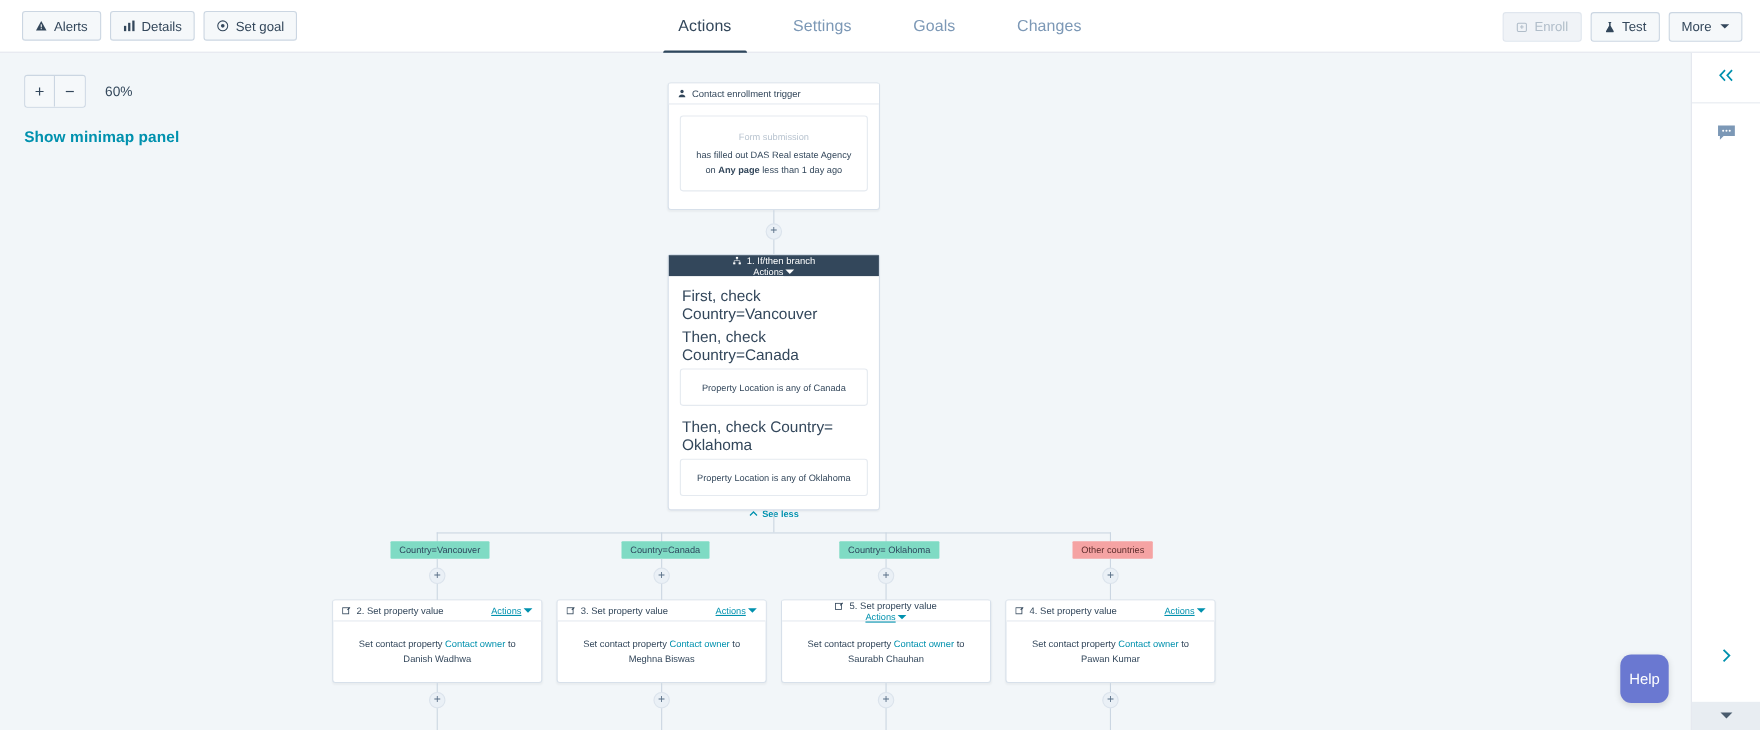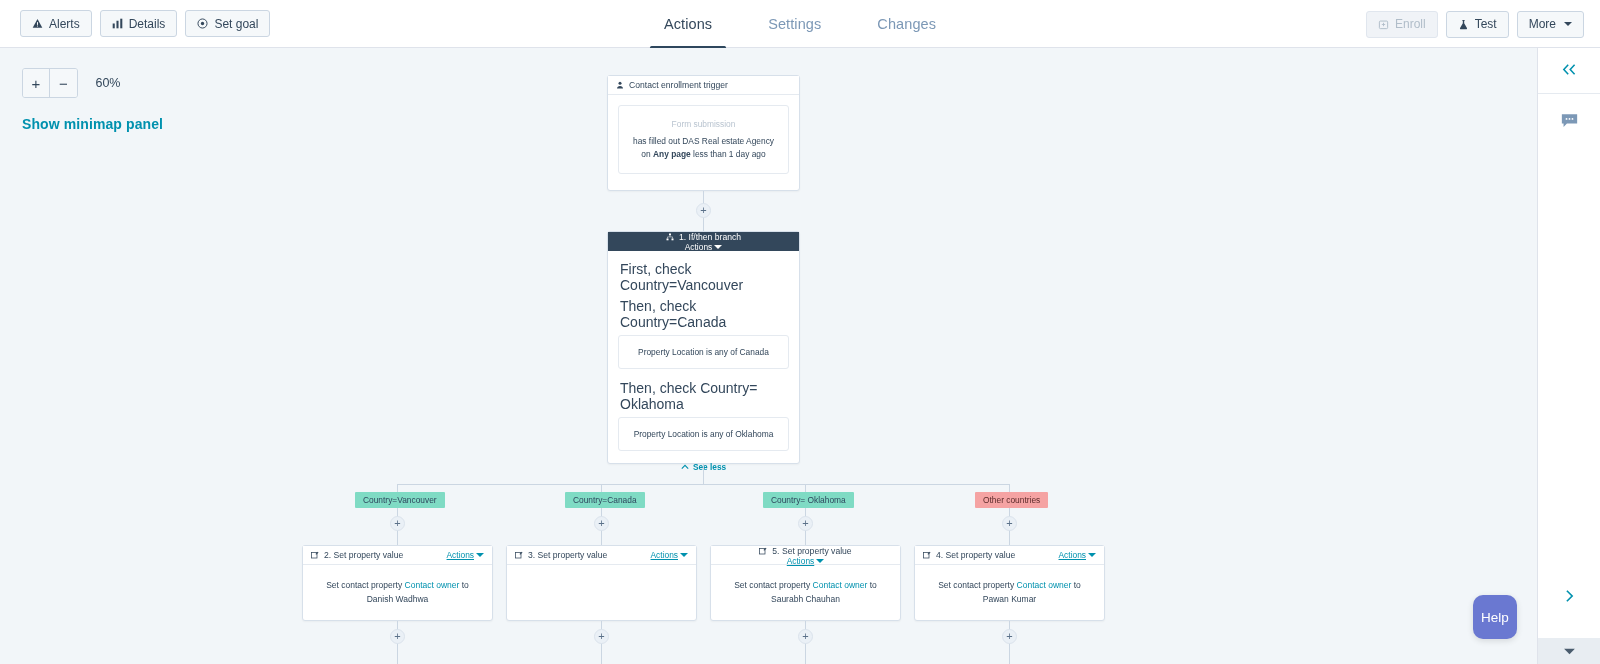--- a/index.html
+++ b/index.html
@@ -291,20 +291,23 @@
         <span>Set goal</span>
       </div>
     </div>
 
     <div class="tabs">
       <div class="tab active">
         <span>Actions</span>
       </div>
       <div class="tab">
         <span>Settings</span>
+      </div>
+      <div class="tab">
+        <span>Goals</span>
       </div>
       <div class="tab">
         <span>Changes</span>
       </div>
     </div>
 
     <div class="topbar-right">
       <div class="btn disabled">
         <span class="ico">
           <svg width="11" height="11" viewBox="0 0 16 16">
@@ -466,20 +469,23 @@
                 <path d="M9 6 13.5 1.5 15 3 10.5 7.5z" fill="#33475b"></path>
               </svg>
           </span>
           <span>3. Set property value</span>
         </span>
         <span class="actions-link blue">
           <span>Actions</span>
             <span class="caret"></span>
         </span>
       </div>
+      <div class="act-body">
+        <span>Set contact property </span><span class="teal">Contact owner</span><span> to </span><span>Meghna Biswas</span>
+      </div>
     </div>
 
     <div class="node" style="left:710px; top:497px; width:191px; height:76px;">
       <div class="node-head" style="justify-content:space-between;flex-direction:column;">
         <span style="display:flex;align-items:center;">
           <span class="hicon">
             <svg width="8" height="8" viewBox="0 0 16 16">
                 <rect x="1" y="3" width="11" height="11" fill="none" stroke="#33475b" stroke-width="1.5"></rect>
                 <path d="M9 6 13.5 1.5 15 3 10.5 7.5z" fill="#33475b"></path>
               </svg>

